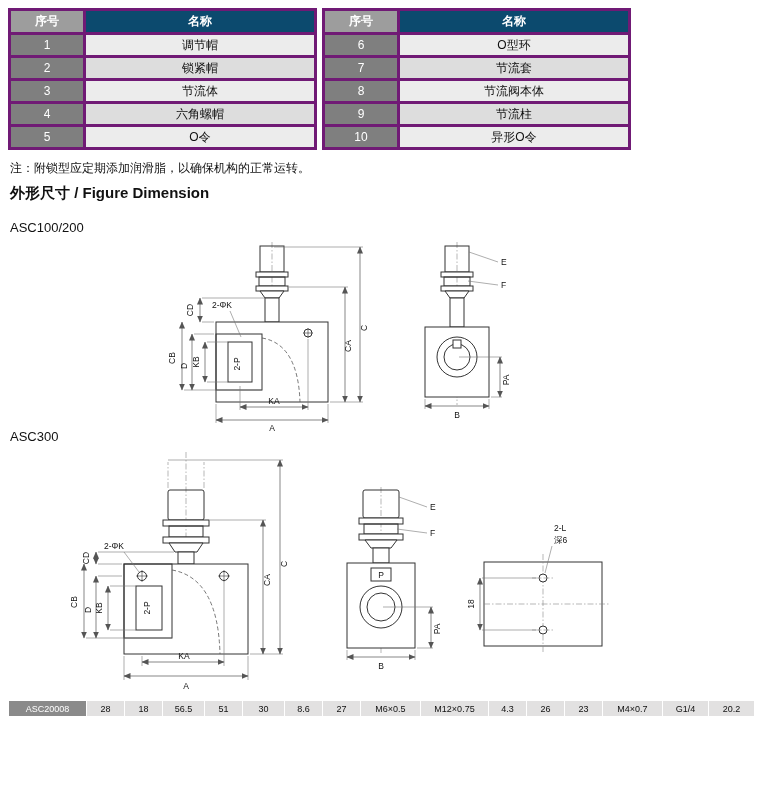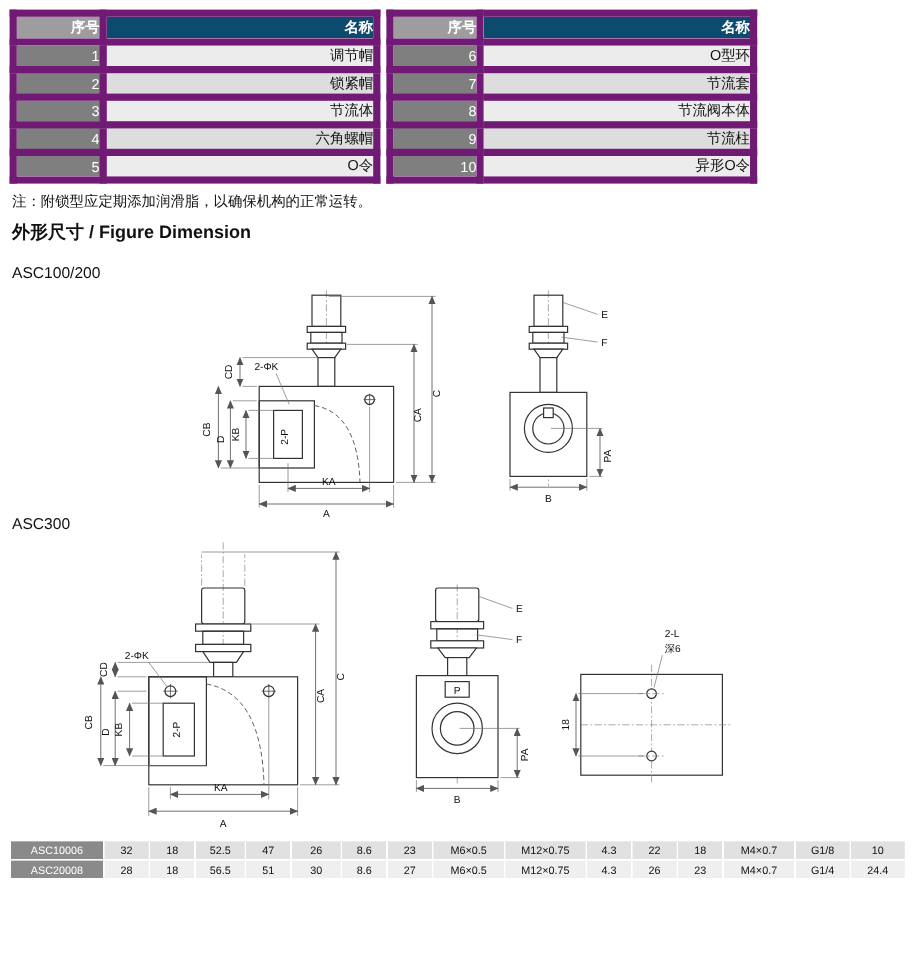--- a/index.html
+++ b/index.html
@@ -7,21 +7,21 @@
   body {
     width:761px; height:802px; position:relative;
     font-family:"Liberation Sans","DejaVu Sans",sans-serif;
     color:#111; overflow:hidden;
   }
 
   
   .parts-wrap { left:8px; top:8px; display:flex; gap:5px; position:absolute; }
   table { border-collapse:collapse; table-layout:fixed; }
   .parts-table { width:309px; font-size:12px; }
-  .parts-table th, .parts-table td { border:6px solid #701a75; text-align:right; height:23px; padding:0; overflow:hidden; }
+  .parts-table th, .parts-table td { border:3px solid #701a75; text-align:center; height:23px; padding:0; overflow:hidden; }
   .parts-table th { height:24px; font-weight:bold; }
   .parts-table .no-col { width:75px; }
   .parts-table th.no-h { background:#9d9d9d; color:#fff; }
   .parts-table th.nm-h { background:#0c4a6e; color:#fff; }
   .parts-table td.no-c { background:#7f7f7f; color:#fff; }
   .parts-table tr:nth-child(even) td.nm-c { background:#ececec; }
   .parts-table tr:nth-child(odd)  td.nm-c { background:#dddddd; }
 
   .note { left:10px; top:160px; font-size:12px; position:absolute; }
   .section-title { left:10px; top:184px; font-size:15px; font-weight:bold; position:absolute; }
@@ -394,49 +394,31 @@
       <col style="width:68px">
       <col style="width:38px">
       <col style="width:38px">
     <col style="width:38px">
       <col style="width:60px">
       <col style="width:46px">
       <col style="width:46px">
   </colgroup>
   <tbody>
   <tr>
-    <td class="model">ASC10006</td>
-    <td>32</td>
-    <td>18</td>
-    <td>52.5</td>
-    <td>47</td>
-    <td>26</td>
-    <td>8.6</td>
-    <td>23</td>
-    <td>M6×0.5</td>
-    <td>M12×0.75</td>
-    <td>4.3</td>
-    <td>22</td>
-    <td>18</td>
-    <td>M4×0.7</td>
-    <td>G1/8</td>
-    <td>10</td>
-  </tr>
-  <tr>
     <td class="model">ASC20008</td>
     <td>28</td>
     <td>18</td>
     <td>56.5</td>
     <td>51</td>
     <td>30</td>
     <td>8.6</td>
     <td>27</td>
     <td>M6×0.5</td>
     <td>M12×0.75</td>
     <td>4.3</td>
     <td>26</td>
     <td>23</td>
     <td>M4×0.7</td>
     <td>G1/4</td>
-    <td>24.4</td>
+    <td>20.2</td>
   </tr>
 </tbody>
   </table>
 
 </body></html>

